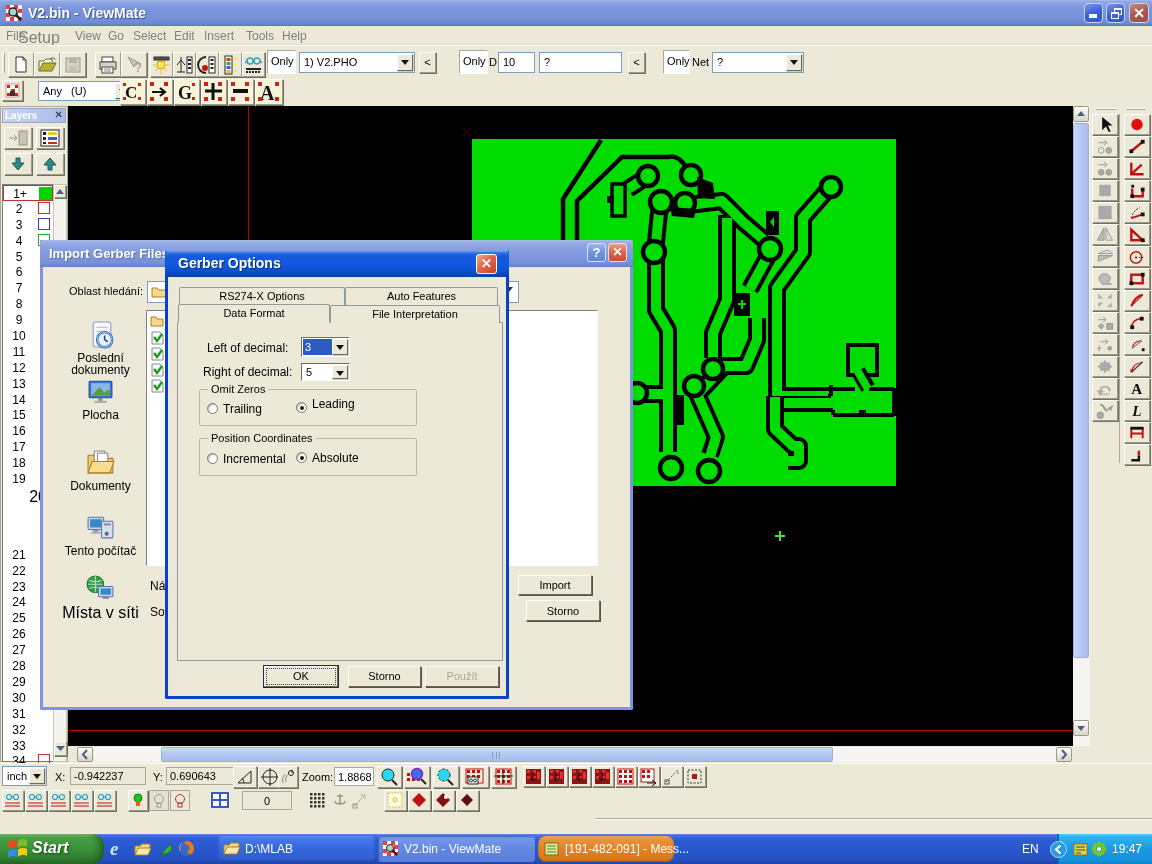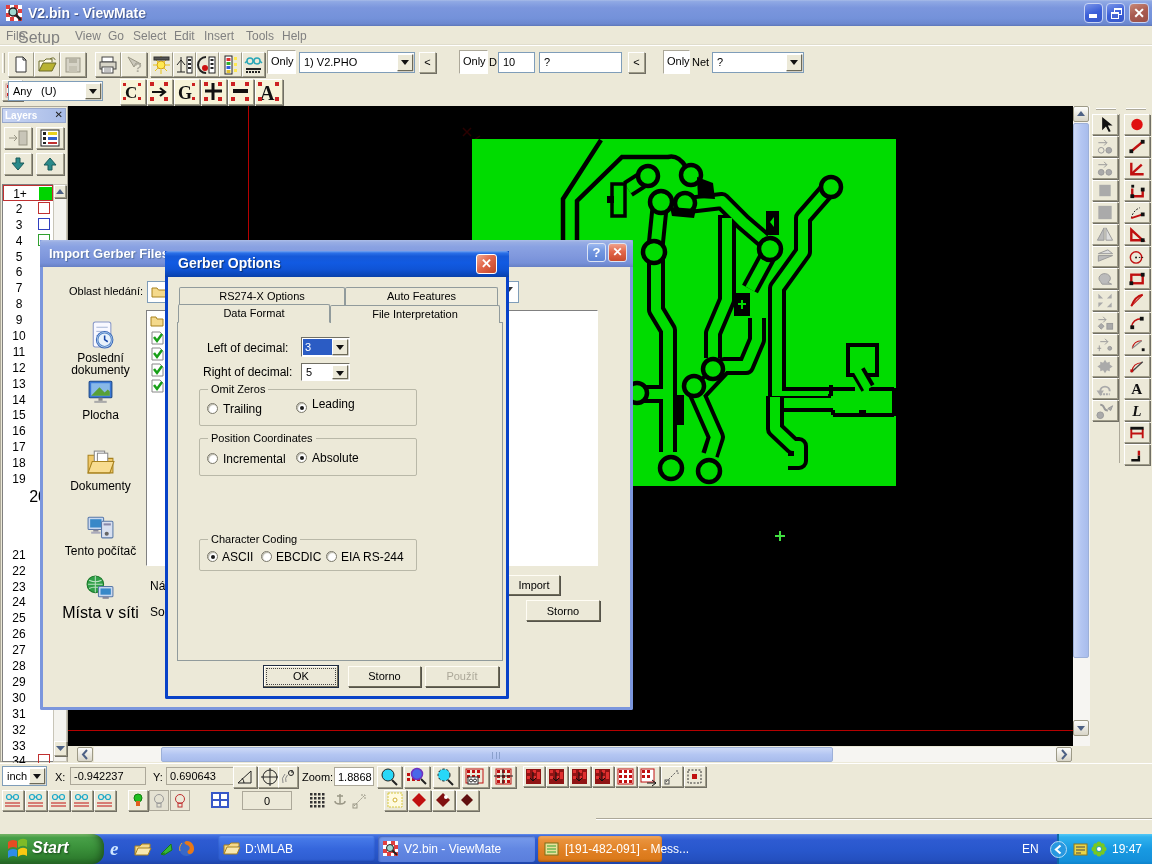--- a/index.html
+++ b/index.html
@@ -218,21 +218,21 @@
         <g fill="#cc2222">
           <rect x="4" y="4" width="3" height="3"></rect>
           <rect x="12" y="4" width="3" height="3"></rect>
           <rect x="8" y="8" width="4" height="4"></rect>
           <rect x="4" y="12" width="3" height="3"></rect>
           <rect x="12" y="12" width="3" height="3"></rect>
         </g>
         <rect x="7" y="10" width="5" height="5" fill="#333"></rect>
       </svg>
     </div>
-  <div class="edit" style="left:8px;top:3px;width:95px;height:20px">
+  <div class="edit" style="left:38px;top:3px;width:95px;height:20px">
       <div class="lbl" style="left:4px;top:3px">Any&nbsp;&nbsp;&nbsp;(U)</div>
       <div class="cba" style="right:1px;top:1px;height:16px"></div>
     </div>
   <div class="btn" style="left:120px;top:1px;width:26px;height:26px;background:#f7f3d8">
       <svg width="24" height="24">
         <text x="4" y="18" font-size="17" font-weight="bold" fill="#111" font-family="Liberation Serif">C</text>
         <g fill="#cc2222">
           <rect x="2" y="3" width="3" height="3"></rect>
           <rect x="17" y="3" width="3" height="3"></rect>
           <rect x="2" y="17" width="3" height="3"></rect>
@@ -1205,21 +1205,21 @@
           <rect x="0" y="8" width="4" height="4"></rect>
           <rect x="8" y="8" width="4" height="4"></rect>
           <rect x="4" y="11" width="4" height="4"></rect>
           <rect x="11" y="11" width="4" height="4"></rect>
         </g>
         <circle cx="7" cy="7" r="3.5" fill="#9fd8d0" stroke="#222"></circle>
         <line x1="9.5" y1="9.5" x2="14" y2="14" stroke="#222" stroke-width="2"></line>
       </svg>
     <div class="lbl" style="left:26px;top:6px;color:#fff;font-size:12px">V2.bin - ViewMate</div>
   </div>
-  <div class="b" style="left:538px;top:2px;width:124px;height:26px;border-radius:3px;background:linear-gradient(180deg,#f0a860 0%,#e8923c 15%,#e07f22 60%,#d87718 100%);box-shadow:inset 0 -1px 2px #a05410">
+  <div class="b" style="left:538px;top:2px;width:136px;height:26px;border-radius:8px;background:linear-gradient(180deg,#f0a860 0%,#e8923c 15%,#e07f22 60%,#d87718 100%);box-shadow:inset 0 -1px 2px #a05410">
     <svg class="b" style="left:6px;top:5px" width="16" height="16">
         <rect x="1" y="2" width="13" height="12" fill="#e8e29a" stroke="#787018"></rect>
         <g stroke="#30a030">
           <line x1="3" y1="5" x2="12" y2="5"></line>
           <line x1="3" y1="8" x2="12" y2="8"></line>
           <line x1="3" y1="11" x2="12" y2="11"></line>
         </g>
       </svg>
     <div class="lbl" style="left:27px;top:6px;color:#fff;font-size:12px">[191-482-091] - Mess...</div>
   </div>
@@ -1344,21 +1344,21 @@
         <path d="M1 1h8l3 3v9H1z" fill="#fff" stroke="#888"></path>
         <path d="M3 6l3 4 5-7" stroke="#18a018" stroke-width="2.5" fill="none"></path>
       </svg>
     <svg class="b" style="left:4px;top:68px" width="13" height="14">
         <path d="M1 1h8l3 3v9H1z" fill="#fff" stroke="#888"></path>
         <path d="M3 6l3 4 5-7" stroke="#18a018" stroke-width="2.5" fill="none"></path>
       </svg>
   </div>
   <div class="lbl" style="left:107px;top:339px;font-size:12px">Název souboru:</div>
   <div class="lbl" style="left:107px;top:365px;font-size:12px">Soubory typu:</div>
-  <div class="dlgbtn" style="left:465px;top:335px;width:52px;height:20px;line-height:19px">Import</div>
+  <div class="dlgbtn" style="left:475px;top:335px;width:74px;height:20px;line-height:19px">Import</div>
   <div class="dlgbtn" style="left:483px;top:360px;width:74px;height:21px;line-height:20px">Storno</div>
 </div>
 
 <div class="b" id="gerberdlg" style="left:165px;top:251px;width:344px;height:448px;background:#ece9d8;border:3px solid #0842c8;border-top:none;border-radius:0 0 2px 2px">
   <div class="b" style="left:-3px;top:0;width:344px;height:26px;border-radius:3px 3px 0 0;background:linear-gradient(180deg,#76a3ef 0%,#2b70e8 8%,#1659d8 20%,#115ae2 45%,#0f54d6 70%,#0a46b8 92%,#0840a8 100%)">
     <div class="lbl" style="left:13px;top:4px;font-size:14px;font-weight:bold;color:#fff;text-shadow:1px 1px 1px #0a3070">Gerber Options</div>
     <div class="b" style="left:311px;top:3px;width:21px;height:20px;border-radius:3px;background:linear-gradient(135deg,#f0a890 0%,#e3674a 45%,#c94b2e 90%);border:1px solid #fff;color:#fff;font-weight:bold;text-align:center;line-height:18px;font-size:13px">✕</div>
   </div>
 
   <div class="b" style="left:11px;top:36px;width:166px;height:18px;background:#ece9d8;border:1px solid #919b9c;border-bottom:none;border-radius:2px 2px 0 0;text-align:center;line-height:17px">RS274-X Options</div>
@@ -1386,26 +1386,17 @@
     <div class="rad on" style="left:96px;top:12px"></div>
       <div class="lbl" style="left:112px;top:7px;font-size:12px">Leading</div>
   </div>
   <div class="grp" style="left:31px;top:187px;width:218px;height:38px">
       <span>Position Coordinates</span>
     <div class="rad" style="left:7px;top:14px"></div>
       <div class="lbl" style="left:23px;top:13px;font-size:12px">Incremental</div>
     <div class="rad on" style="left:96px;top:13px"></div>
       <div class="lbl" style="left:112px;top:12px;font-size:12px">Absolute</div>
   </div>
-  <div class="grp" style="left:31px;top:288px;width:218px;height:32px">
-      <span>Character Coding</span>
-    <div class="rad on" style="left:7px;top:11px"></div>
-      <div class="lbl" style="left:22px;top:10px;font-size:12px">ASCII</div>
-    <div class="rad" style="left:61px;top:11px"></div>
-      <div class="lbl" style="left:76px;top:10px;font-size:12px">EBCDIC</div>
-    <div class="rad" style="left:126px;top:11px"></div>
-      <div class="lbl" style="left:141px;top:10px;font-size:12px">EIA RS-244</div>
-  </div>
 
   <div class="dlgbtn" style="left:95px;top:414px;width:76px;height:23px;line-height:21px;border:1px solid #1f2d42;box-shadow:inset -1px -1px 0 #6d6a58, inset 1px 1px 0 #fffdf5;outline:1px dotted #444;outline-offset:-4px">OK</div>
   <div class="dlgbtn" style="left:180px;top:415px;width:73px;height:21px;line-height:19px">Storno</div>
   <div class="dlgbtn" style="left:257px;top:415px;width:74px;height:21px;line-height:19px;color:#aca899">Použít</div>
 </div>
 
 </body></html>

